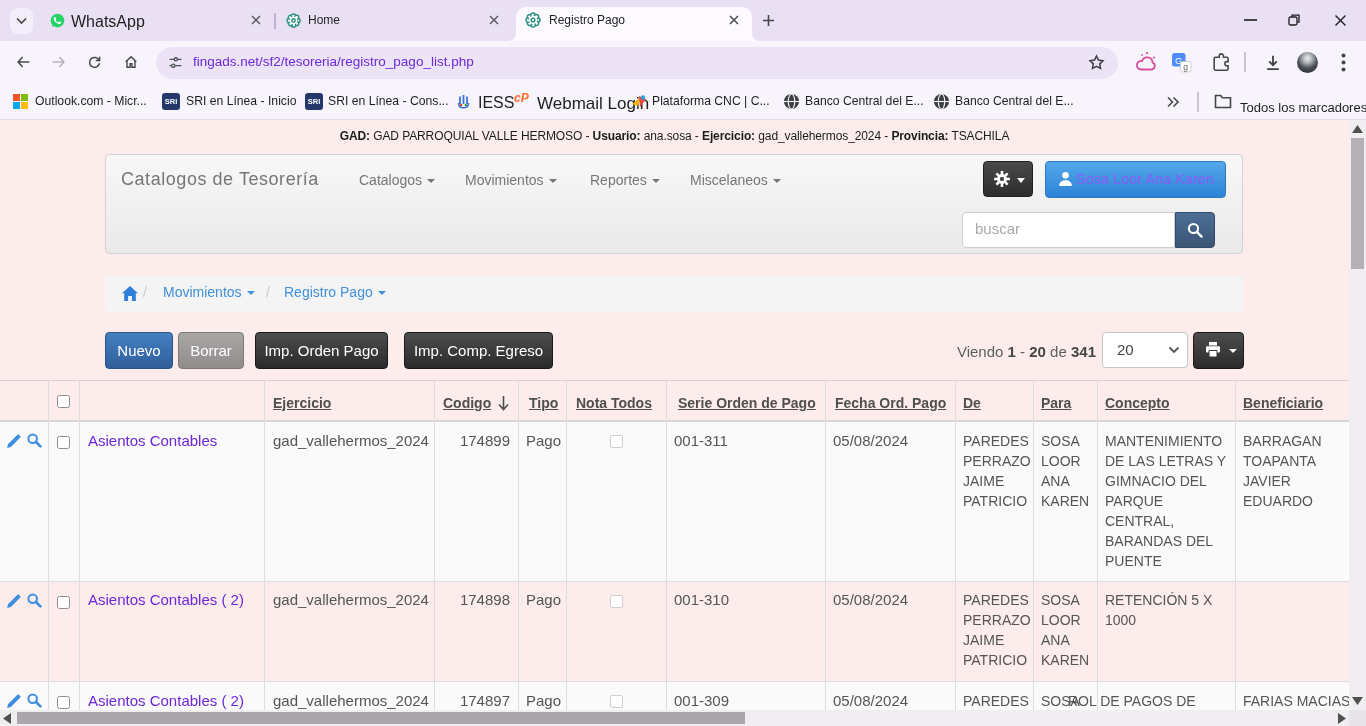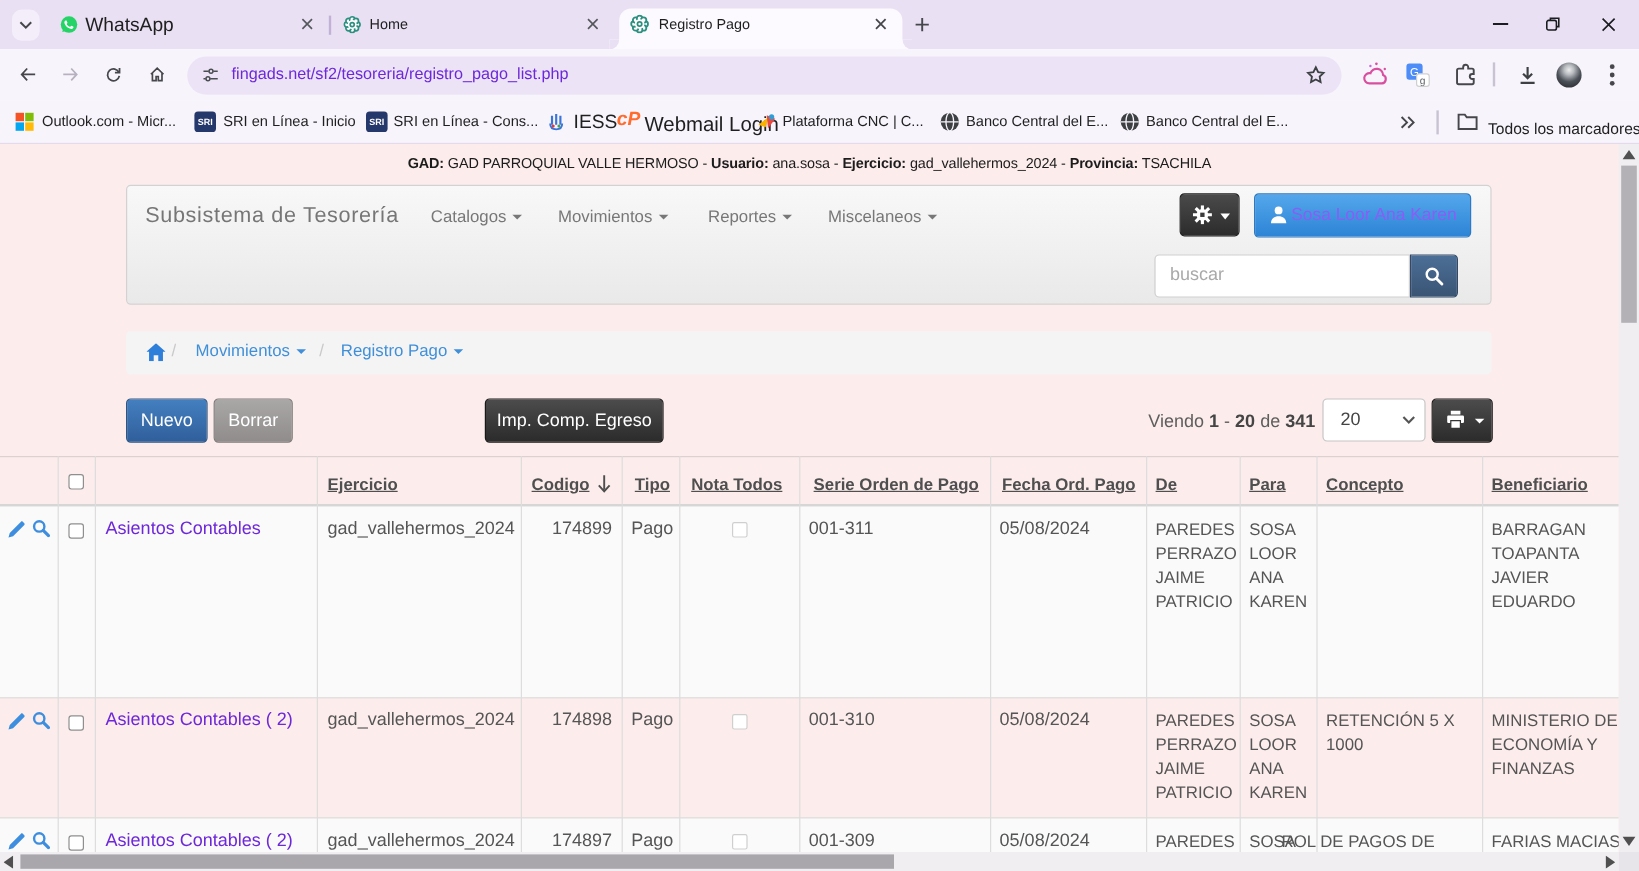--- a/index.html
+++ b/index.html
@@ -160,21 +160,21 @@
 <div class="ctxt" style="left:186px;top:94px;font-size:12.2px">SRI en Línea - Inicio</div>
 <div class="abs" style="left:305px;top:93px;width:18px;height:17px;background:#25386b;border-radius:3px;color:#fff;font-size:7.5px;font-weight:bold;text-align:center;line-height:17px">SRI</div>
 <div class="ctxt" style="left:328px;top:94px;font-size:12.2px">SRI en Línea - Cons...</div>
 <svg class="abs" style="left:455px;top:92px" width="17" height="18" viewBox="0 0 17 18">
       <path d="M5 12V4.5M8.5 12V3M12 12V4.5" stroke="#3a74d8" stroke-width="1.8" fill="none"></path>
       <path d="M3.5 11c0 3 2 4.8 5 4.8s5-1.8 5-4.8" stroke="#3a74d8" stroke-width="1.6" fill="none"></path>
       <circle cx="6" cy="13" r="1.3" fill="#e23b30"></circle>
       <circle cx="10.8" cy="13" r="1.3" fill="#48a447"></circle>
     </svg>
 <div class="ctxt" style="left:478px;top:94px;font-size:16px">IESS</div>
-<div class="ctxt" style="left:514px;top:91px;font-size:16px;color:#ff6c2c;font-weight:bold;font-style:italic">cP</div>
+<div class="ctxt" style="left:514px;top:91px;font-size:12px;color:#ff6c2c;font-weight:bold;font-style:italic">cP</div>
 <div class="ctxt" style="left:537px;top:94px;font-size:17px">Webmail Login</div>
 <svg class="abs" style="left:630px;top:93px" width="17" height="17" viewBox="0 0 17 17">
       <path fill="#f9b200" d="M2 11l9-7-3 9z"></path>
       <path fill="#e8483f" d="M9 3l7 3-6 8z"></path>
       <circle cx="13" cy="4.5" r="2.2" fill="#2d9ed8"></circle>
     </svg>
 <div class="ctxt" style="left:652px;top:94px;font-size:12.2px">Plataforma CNC | C...</div>
 <svg class="abs" style="left:783px;top:93px" width="17" height="17" viewBox="0 0 17 17">
       <circle cx="8.5" cy="8.5" r="7.6" fill="#3c4043"></circle>
       <g fill="none" stroke="#f8f4fc" stroke-width="1.1">
@@ -198,21 +198,21 @@
 <svg class="abs" style="left:1214px;top:94px" width="18" height="15" viewBox="0 0 18 15">
       <path fill="none" stroke="#45474b" stroke-width="1.6" d="M1.5 13.5V1.5h5.2l1.6 2.2h8.2v9.8z"></path>
     </svg>
 <div class="ctxt" style="left:1240px;top:100px;font-size:13px">Todos los marcadores</div>
 
 <div class="abs" style="left:0;top:120px;width:1366px;height:606px;background:#fcedec"></div>
 
 <div class="abs" style="left:0;top:129px;width:1349px;text-align:center;font-size:12px;letter-spacing:-.1px;color:#1c1c1c"><b>GAD:</b> GAD PARROQUIAL VALLE HERMOSO - <b>Usuario:</b> ana.sosa - <b>Ejercicio:</b> gad_vallehermos_2024 - <b>Provincia:</b> TSACHILA</div>
 
 <div class="abs" style="left:105px;top:154px;width:1138px;height:100px;background:linear-gradient(180deg,#f8f8f8,#e9e9e9);border:1px solid #d2d2d2;border-radius:4px"></div>
-<div class="abs" style="left:121px;top:169px;font-size:18px;letter-spacing:.55px;color:#767676">Subsistema de Tesorería</div>
+<div class="abs" style="left:121px;top:169px;font-size:18px;letter-spacing:.55px;color:#767676">Catalogos de Tesorería</div>
 <div class="abs" style="left:359px;top:172px;font-size:14px;color:#777">Catalogos<span class="caret"></span></div>
 <div class="abs" style="left:465px;top:172px;font-size:14px;color:#777">Movimientos<span class="caret"></span></div>
 <div class="abs" style="left:590px;top:172px;font-size:14px;color:#777">Reportes<span class="caret"></span></div>
 <div class="abs" style="left:690px;top:172px;font-size:14px;color:#777">Miscelaneos<span class="caret"></span></div>
 
 <div class="abs" style="left:983px;top:161px;width:50px;height:36px;background:linear-gradient(180deg,#4a4a4a,#2c2c2c);border:1px solid #1f1f1f;border-radius:4px"></div>
 <svg class="abs" style="left:994px;top:171px" width="16" height="16" viewBox="0 0 16 16">
       <g stroke="#fff" stroke-width="2.6" stroke-linecap="square">
         <path d="M8 1.4v4M8 10.6v4M1.4 8h4M10.6 8h4M3.3 3.3l2.9 2.9M9.8 9.8l2.9 2.9M12.7 3.3L9.8 6.2M6.2 9.8l-2.9 2.9"></path>
       </g>
@@ -240,20 +240,21 @@
 <svg class="abs" style="left:122px;top:286px" width="16" height="15" viewBox="0 0 16 15">
       <path fill="#2e7fd9" d="M8 0l8 7.2h-2.2V15H9.9v-5H6.1v5H2.2V7.2H0z"></path>
     </svg>
 <div class="abs" style="left:143px;top:284px;font-size:14px;color:#c9c9c9">/</div>
 <div class="abs" style="left:163px;top:284px;font-size:14px;color:#3f8fd9">Movimientos<span class="caret" style="border-top-color:#3f8fd9"></span></div>
 <div class="abs" style="left:266px;top:284px;font-size:14px;color:#c9c9c9">/</div>
 <div class="abs" style="left:284px;top:284px;font-size:14px;color:#3f8fd9">Registro Pago<span class="caret" style="border-top-color:#3f8fd9"></span></div>
 
 <div class="abs" style="left:105px;top:332px;width:68px;height:37px;background:linear-gradient(180deg,#447fc0,#305f9b);border:1px solid #2a5585;border-radius:4px;color:#fff;font-size:15px;text-align:center;line-height:35px">Nuevo</div>
 <div class="abs" style="left:178px;top:332px;width:66px;height:37px;background:linear-gradient(180deg,#aaa7a7,#908c8c);border:1px solid #7e7a7a;border-radius:4px;color:#fff;font-size:15px;text-align:center;line-height:35px">Borrar</div>
+<div class="abs" style="left:255px;top:332px;width:133px;height:37px;background:linear-gradient(180deg,#4c4c4c,#2b2b2b);border:1px solid #191919;border-radius:4px;color:#fff;font-size:15px;text-align:center;line-height:35px">Imp. Orden Pago</div>
 <div class="abs" style="left:404px;top:332px;width:149px;height:37px;background:linear-gradient(180deg,#4c4c4c,#2b2b2b);border:1px solid #191919;border-radius:4px;color:#fff;font-size:15px;text-align:center;line-height:35px">Imp. Comp. Egreso</div>
 <div class="abs" style="left:896px;top:343px;width:200px;text-align:right;font-size:15px;color:#5e5e5e">Viendo <b style="color:#454545">1</b> - <b style="color:#454545">20</b> de <b style="color:#454545">341</b></div>
 <div class="abs" style="left:1102px;top:332px;width:86px;height:36px;background:#fff;border:1px solid #c6c6c6;border-radius:4px"></div>
 <div class="abs" style="left:1117px;top:341px;font-size:15px;color:#444">20</div>
 <svg class="abs" style="left:1168px;top:346px" width="12" height="8" viewBox="0 0 12 8">
       <path d="M1.5 1.5L6 6l4.5-4.5" stroke="#555" stroke-width="1.8" fill="none"></path>
     </svg>
 <div class="abs" style="left:1193px;top:332px;width:51px;height:37px;background:linear-gradient(180deg,#4c4c4c,#2b2b2b);border:1px solid #191919;border-radius:4px"></div>
 <svg class="abs" style="left:1205px;top:342px" width="16" height="16" viewBox="0 0 16 16">
       <path fill="#fff" d="M4 0h8v3.5H4z"></path>
@@ -310,41 +311,41 @@
   <div class="cb" style="left:57px;top:56px"></div>
   <div class="t lk" style="left:88px;top:51px">Asientos Contables</div>
   <div class="t" style="left:273px;top:51px">gad_vallehermos_2024</div>
   <div class="t" style="left:434px;top:51px;width:76px;text-align:right">174899</div>
   <div class="t" style="left:526px;top:51px">Pago</div>
   <div class="cbd" style="left:610px;top:55px"></div>
   <div class="t" style="left:674px;top:51px">001-311</div>
   <div class="t" style="left:833px;top:51px">05/08/2024</div>
   <div class="t cap" style="left:963px;top:51px">PAREDES<br>PERRAZO<br>JAIME<br>PATRICIO</div>
   <div class="t cap" style="left:1041px;top:51px">SOSA<br>LOOR<br>ANA<br>KAREN</div>
+  <div class="t cap" style="left:1105px;top:51px">MANTENIMIENTO<br>DE LAS LETRAS Y<br>GIMNACIO DEL<br>PARQUE<br>CENTRAL,<br>BARANDAS DEL<br>PUENTE</div>
   <div class="t cap" style="left:1243px;top:51px">BARRAGAN<br>TOAPANTA<br>JAVIER<br>EDUARDO</div>
 
   <svg class="abs" style="left:6px;top:212px" width="17" height="17" viewBox="0 0 16 16">
         <path fill="#3d8ede" d="M1 15l1-3.6 8.8-8.8c.4-.4 1-.4 1.4 0l1.2 1.2c.4.4.4 1 0 1.4L4.6 14z"></path>
       </svg>
   <svg class="abs" style="left:26px;top:212px" width="16" height="16" viewBox="0 0 16 16">
         <circle cx="6.7" cy="6.7" r="4.3" fill="none" stroke="#3d8ede" stroke-width="2"></circle>
         <path d="M10 10l4.4 4.4" stroke="#3d8ede" stroke-width="2.6" stroke-linecap="round"></path>
       </svg>
   <div class="cb" style="left:57px;top:216px"></div>
   <div class="t lk" style="left:88px;top:210px">Asientos Contables ( 2)</div>
   <div class="t" style="left:273px;top:210px">gad_vallehermos_2024</div>
   <div class="t" style="left:434px;top:210px;width:76px;text-align:right">174898</div>
   <div class="t" style="left:526px;top:210px">Pago</div>
   <div class="cbd" style="left:610px;top:215px"></div>
   <div class="t" style="left:674px;top:210px">001-310</div>
   <div class="t" style="left:833px;top:210px">05/08/2024</div>
   <div class="t cap" style="left:963px;top:210px">PAREDES<br>PERRAZO<br>JAIME<br>PATRICIO</div>
   <div class="t cap" style="left:1041px;top:210px">SOSA<br>LOOR<br>ANA<br>KAREN</div>
   <div class="t cap" style="left:1105px;top:210px">RETENCIÓN 5 X<br>1000</div>
-  <div class="t cap" style="left:1243px;top:210px">MINISTERIO DE<br>ECONOMÍA Y<br>FINANZAS</div>
 
   <svg class="abs" style="left:6px;top:312px" width="17" height="17" viewBox="0 0 16 16">
         <path fill="#3d8ede" d="M1 15l1-3.6 8.8-8.8c.4-.4 1-.4 1.4 0l1.2 1.2c.4.4.4 1 0 1.4L4.6 14z"></path>
       </svg>
   <svg class="abs" style="left:26px;top:312px" width="16" height="16" viewBox="0 0 16 16">
         <circle cx="6.7" cy="6.7" r="4.3" fill="none" stroke="#3d8ede" stroke-width="2"></circle>
         <path d="M10 10l4.4 4.4" stroke="#3d8ede" stroke-width="2.6" stroke-linecap="round"></path>
       </svg>
   <div class="cb" style="left:57px;top:316px"></div>
   <div class="t lk" style="left:88px;top:311px">Asientos Contables ( 2)</div>

